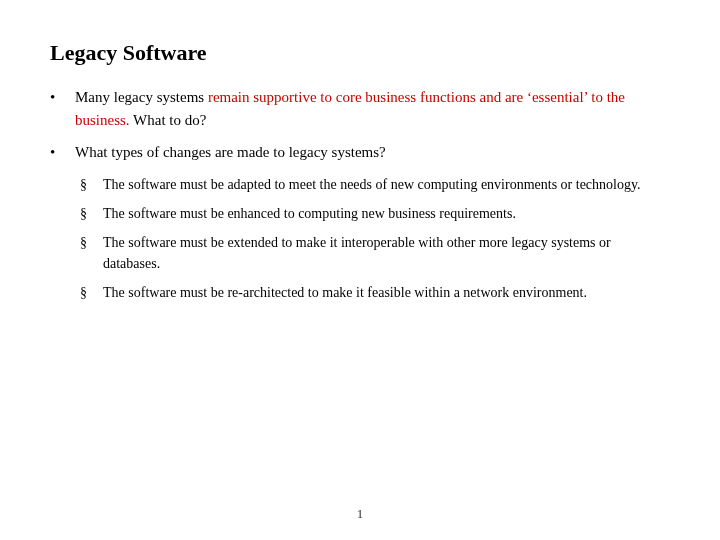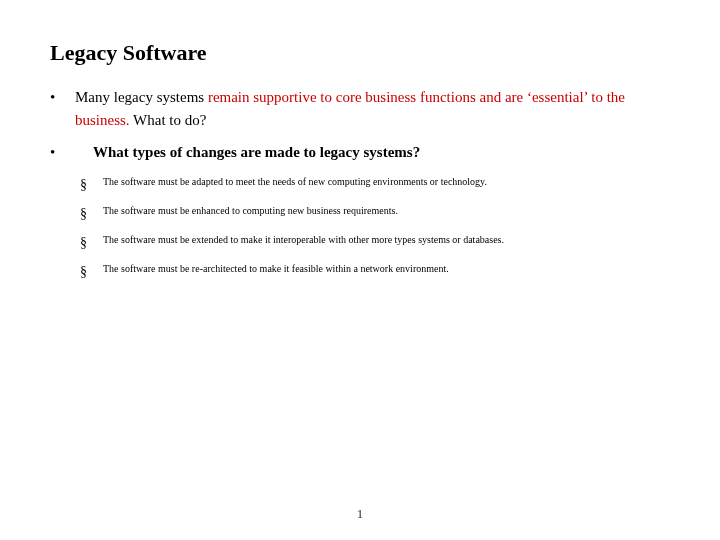--- a/index.html
+++ b/index.html
@@ -51,22 +51,21 @@
 
     .bullet-text {
       flex: 1;
     }
 
     .highlight-red {
       color: #cc0000;
     }
 
     .bold-item {
-      font-weight: bold;
-      margin-left: 18px;
+      font-weight: normal;
     }
 
     .sub-bullets {
       margin-left: 30px;
       margin-top: 6px;
     }
 
     .sub-bullet-item {
       display: flex;
       align-items: flex-start;
@@ -74,21 +73,21 @@
     }
 
     .sub-bullet-symbol {
       min-width: 18px;
       margin-right: 5px;
       font-size: 14px;
     }
 
     .sub-bullet-text {
       flex: 1;
-      font-size: 10px;
+      font-size: 14px;
       line-height: 1.5;
     }
 
     .page-number {
       position: absolute;
       bottom: 18px;
       left: 50%;
       transform: translateX(-50%);
       font-size: 13px;
       color: #333333;
@@ -122,21 +121,21 @@
         <span class="sub-bullet-text">The software must be adapted to meet the needs of new computing environments or technology.</span>
       </div>
 
       <div class="sub-bullet-item">
         <span class="sub-bullet-symbol">§</span>
         <span class="sub-bullet-text">The software must be enhanced to computing new business requirements.</span>
       </div>
 
       <div class="sub-bullet-item">
         <span class="sub-bullet-symbol">§</span>
-        <span class="sub-bullet-text">The software must be extended to make it interoperable with other more types systems or databases.</span>
+        <span class="sub-bullet-text">The software must be extended to make it interoperable with other more legacy systems or databases.</span>
       </div>
 
       <div class="sub-bullet-item">
         <span class="sub-bullet-symbol">§</span>
         <span class="sub-bullet-text">The software must be re-architected to make it feasible within a network environment.</span>
       </div>
 
     </div>
 
   </div>

